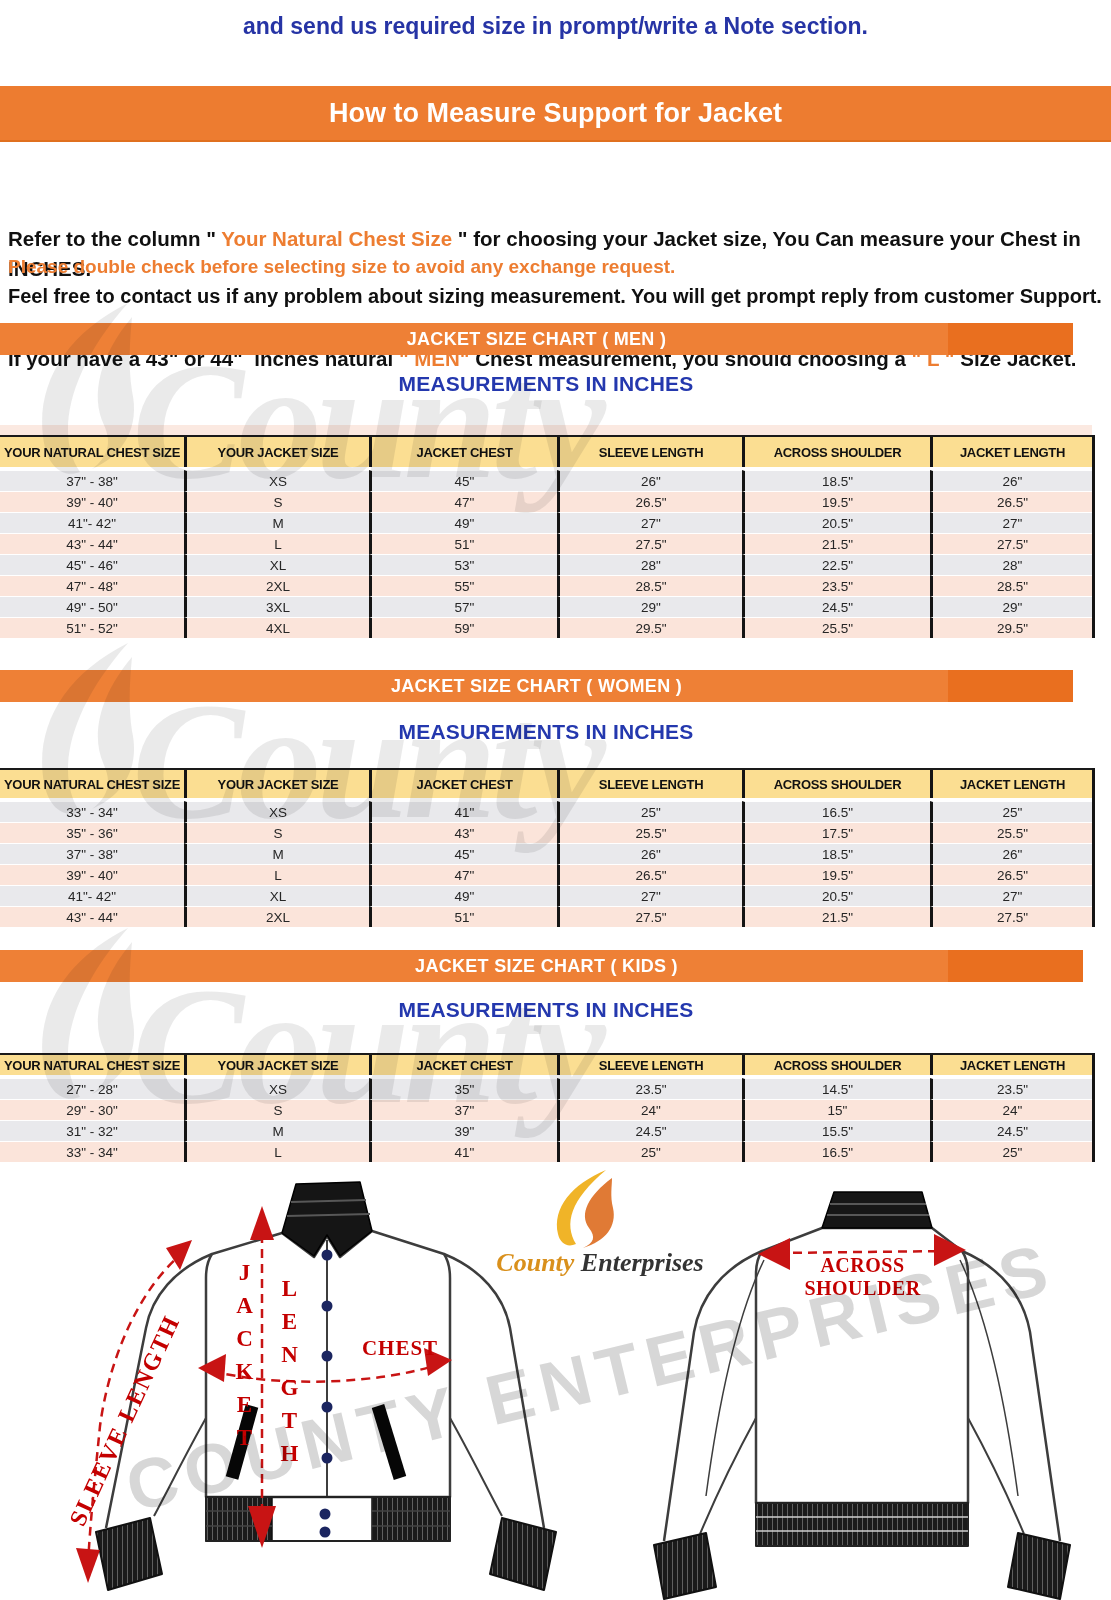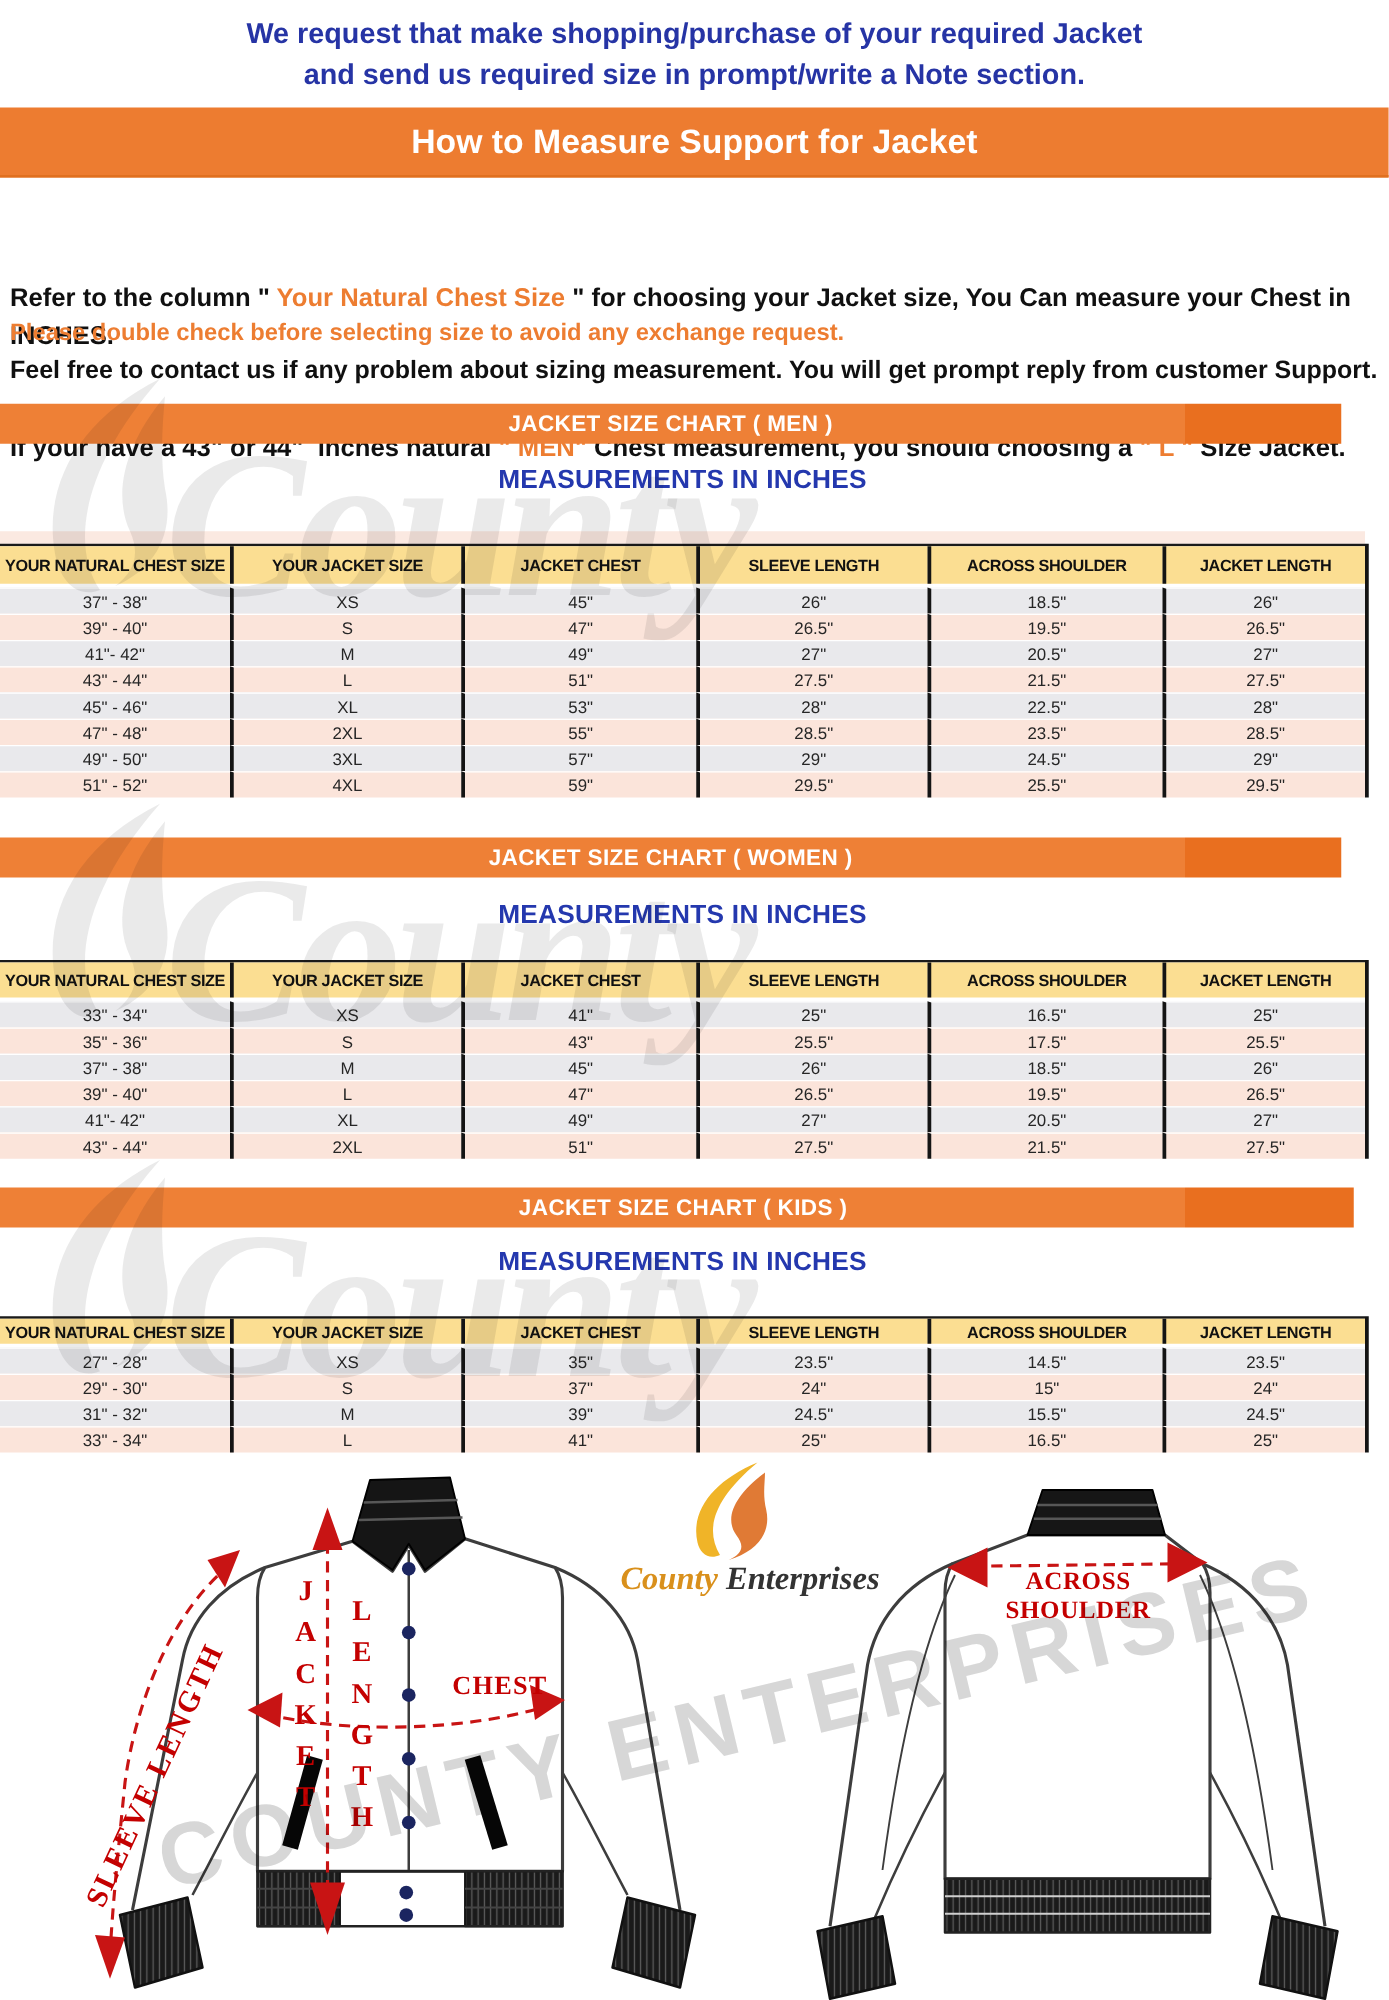--- a/index.html
+++ b/index.html
@@ -68,21 +68,20 @@
       font-size:168px;line-height:250px;letter-spacing:-6px;margin-left:-18px;}
   #wm1{top:295px;} #wm2{top:635px;} #wm3{top:920px;}
   #wm-bottom{position:absolute;left:115px;top:1340px;width:930px;height:80px;
      transform:rotate(-13.5deg);color:rgba(100,100,100,.26);font-weight:bold;font-size:70px;
      letter-spacing:8px;white-space:nowrap;mix-blend-mode:multiply;pointer-events:none;z-index:40;}
 </style>
 </head>
 <body>
 
 <div class="abs" id="intro">
-  <div>We request that make shopping/purchase of your required Jacket</div>
   <div>and send us required size in prompt/write a Note section.</div>
 </div>
 
 <div class="abs" id="main-banner">How to Measure Support for Jacket</div>
 
 <div class="abs" id="instructions">
   <div><span>Refer to the column " </span><span class="hl">Your Natural Chest Size</span><span> " for choosing your Jacket size, You Can measure your Chest in INCHES.</span></div>
   <div><span>If your have a 43" or 44"  inches natural </span><span class="hl">" MEN"</span><span> Chest measurement, you should choosing a </span><span class="hl">" L "</span><span> Size Jacket.</span></div>
 </div>
 <div class="abs" id="warning">Please double check before selecting size to avoid any exchange request.</div>

